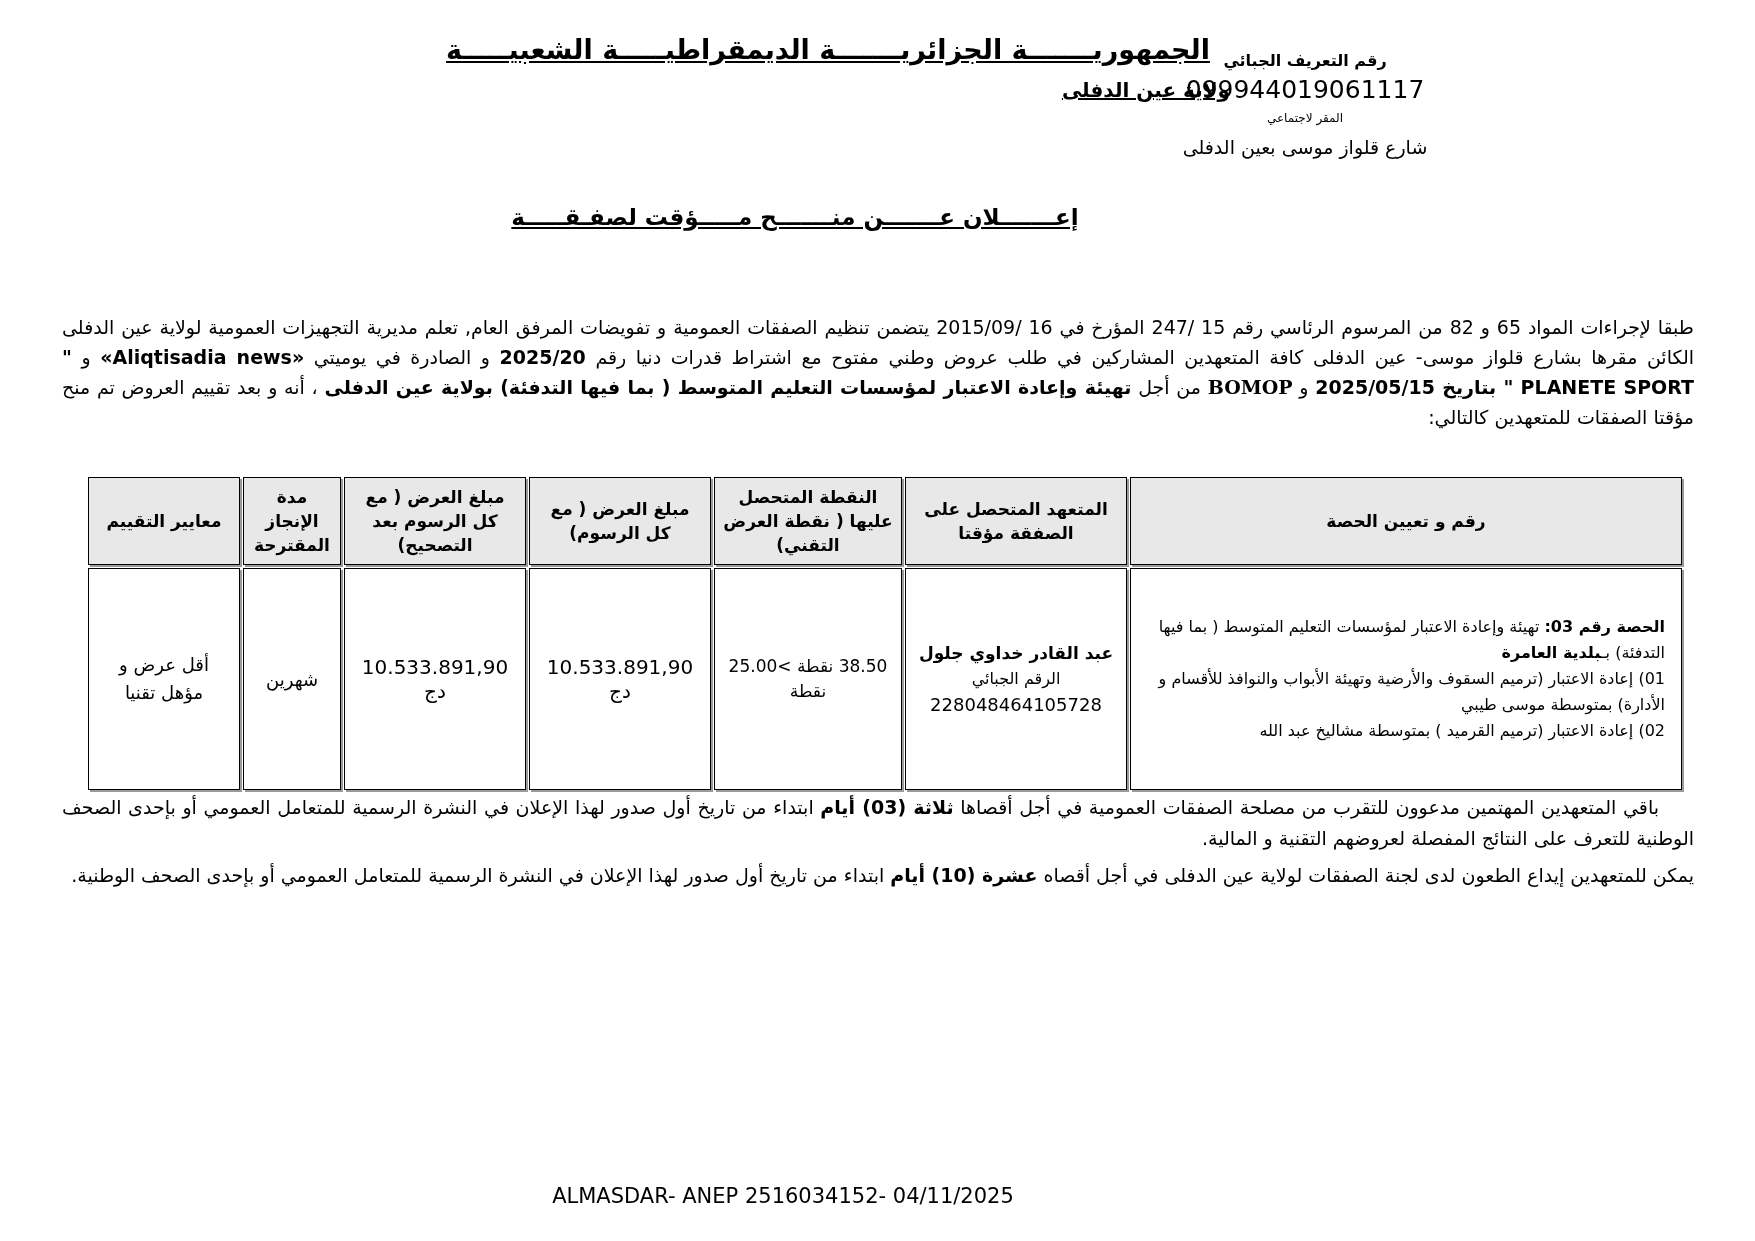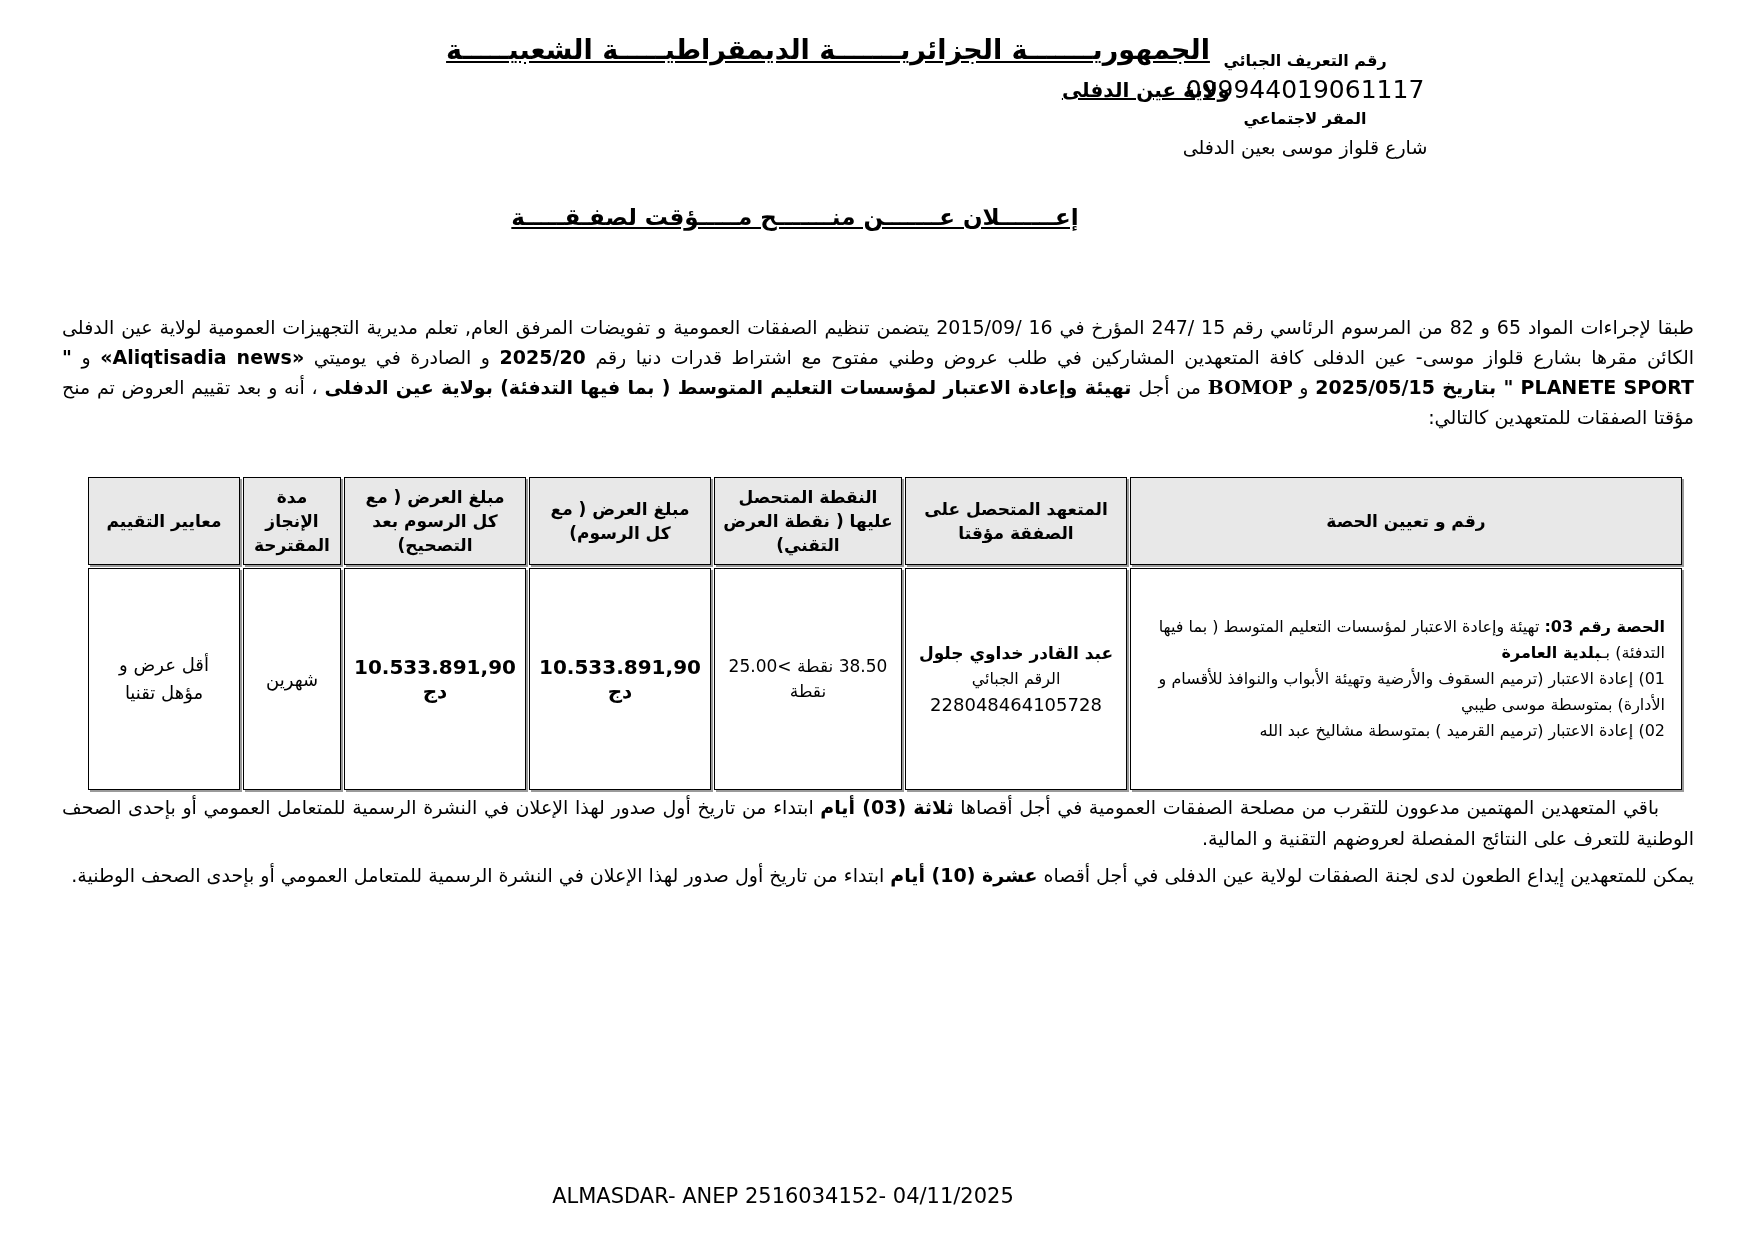--- a/index.html
+++ b/index.html
@@ -12,42 +12,42 @@
 
   
   .republic{position:absolute;top:34px;left:408px;width:840px;text-align:center;
     font-size:27px;font-weight:bold;text-decoration:underline;white-space:nowrap;}
   .wilaya{position:absolute;top:78px;left:390px;width:840px;
     font-size:20px;font-weight:bold;text-decoration:underline;}
   .letterhead{position:absolute;top:46px;left:1110px;width:390px;text-align:center;line-height:29px;}
   .letterhead .l1{font-size:19px;font-weight:bold;}
   .letterhead .l2{font-size:16px;font-weight:bold;}
   .letterhead .l3{font-size:25px;direction:ltr;}
-  .letterhead .l4{font-size:16px;font-weight:bold;}
+  .letterhead .l4{font-size:12px;font-weight:normal;}
   .letterhead .l5{font-size:19px;}
   .announce{position:absolute;top:204px;left:295px;width:1000px;text-align:center;
     font-size:23px;font-weight:bold;text-decoration:underline;}
 
   
   .intro{position:absolute;top:312px;left:62px;width:1632px;margin:0;
     font-size:19px;line-height:30px;text-align:justify;}
 
   
   .tablewrap{position:absolute;top:474px;left:85px;width:1600px;}
   table{border-collapse:separate;border-spacing:3px;table-layout:fixed;width:1600px;}
   th,td{border:1px solid #000;box-shadow:2px 2px 0 #9a9a9a;padding:4px 8px;}
   th{background:#e8e8e8;font-weight:bold;font-size:17px;text-align:center;
      vertical-align:middle;height:78px;line-height:24px;}
   td{background:#fff;text-align:center;vertical-align:middle;height:200px;font-size:17px;margin-left:21px;}
   td.lot{text-align:right;font-size:16px;line-height:26px;padding:10px 16px;}
   .bidder-name{font-weight:bold;font-size:17px;line-height:26px;}
   .tax-label{font-size:16px;line-height:26px;}
   .tax-num{font-size:18px;direction:ltr;line-height:26px;}
   .points{font-size:17px;line-height:25px;}
-  .amount{font-weight:bold;font-size:20px;}
+  .amount{font-weight:normal;font-size:20px;}
   .duration{font-size:18px;}
   .criteria{font-size:18px;line-height:28px;}
 
   
   .notes{position:absolute;top:792px;left:62px;width:1632px;font-size:19px;line-height:31px;text-align:justify;}
   .notes p{margin:0 0 6px 0;}
   .notes p.first{text-indent:35px;}
 
   
   .footer{position:absolute;top:1184px;left:0;width:1566px;text-align:center;

